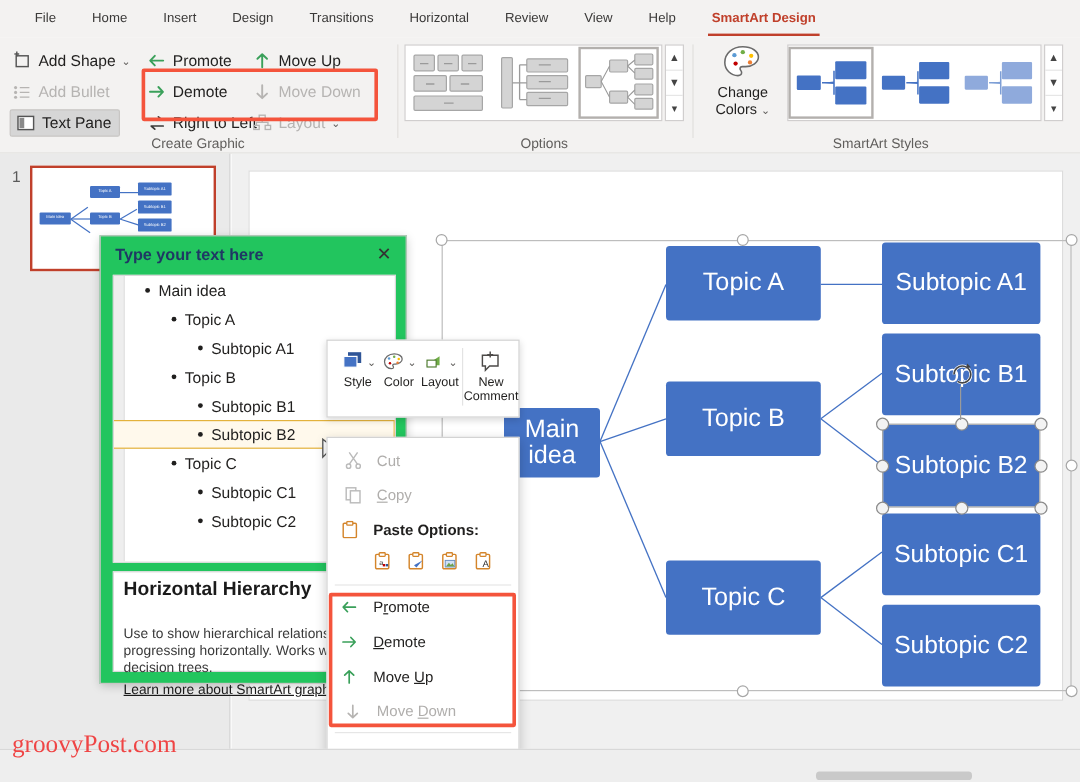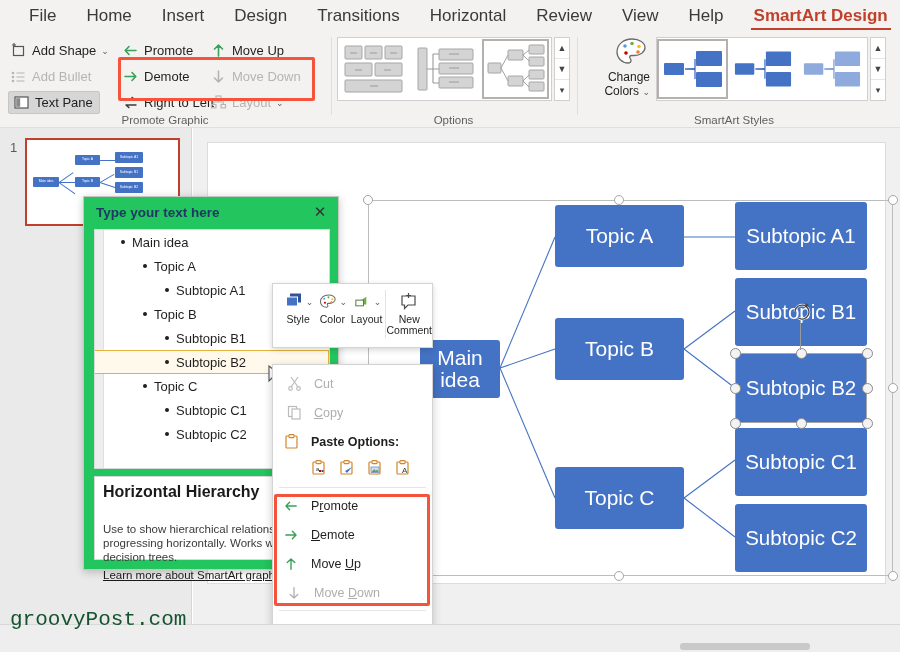--- a/index.html
+++ b/index.html
@@ -11,21 +11,21 @@
   }
   #app { position: relative; width: 900px; height: 652px; background:#ffffff; }
 
   
   .tabbar {
     position:absolute; left:0; top:0; width:900px; height:31px;
     background:#f3f2f1; display:flex; align-items:center;
     padding-left:14px; gap:0px;
   }
   .tab {
-    font-size:17px; color:#3b3a39; padding:0 15px; height:31px;
+    font-size:11px; color:#3b3a39; padding:0 15px; height:31px;
     line-height:31px; white-space:nowrap; position:relative;
   }
   .tab.active { color:#c0402b; font-weight:bold; }
   .tab.active::after {
     content:""; position:absolute; left:12px; right:12px; bottom:1px;
     height:2.5px; background:#c0402b;
   }
 
   
   .ribbon {
@@ -213,21 +213,21 @@
   .paste-row { display:flex; gap:12px; padding-left:38px; height:28px; align-items:center; }
   u { text-decoration:underline; }
 
   
   .footer {
     position:absolute; left:0; top:624px; width:900px; height:28px;
     background:#eeeeee; border-top:1px solid #d8d8d8;
   }
   .watermark {
     position:absolute; left:10px; top:608px;
-    font-family:Liberation Mono, monospace; font-size:21px; color:#14532d;
+    font-family:Liberation Serif, serif; font-size:21px; color:#ef4444;
   }
   .bottom-scroll {
     position:absolute; left:680px; top:643px; width:130px; height:7px;
     background:#c9c9c9; border-radius:3px;
   }
 </style>
 </head>
 <body>
 
 <div id="app">
@@ -334,21 +334,21 @@
               <rect x="6" y="2" width="5" height="3.4" fill="none" stroke="#b6b4b2" stroke-width="1.1"></rect>
               <rect x="1.5" y="10.5" width="4.5" height="3.4" fill="none" stroke="#b6b4b2" stroke-width="1.1"></rect>
               <rect x="11" y="10.5" width="4.5" height="3.4" fill="none" stroke="#b6b4b2" stroke-width="1.1"></rect>
               <path d="M8.5 5.4v2.6M3.7 10.5V8h9.6v2.5" stroke="#b6b4b2" stroke-width="1.1" fill="none"></path>
             </svg>
         </span>
         <span>Layout</span>
         <span class="chev">⌄</span>
       </div>
 
-      <div class="rgroup-label">Promote Graphic</div>
+      <div class="rgroup-label">Create Graphic</div>
     </div>
 
     <div class="rsep" style="left:331px;"></div>
 
     <div class="rgroup" style="left:332px; width:243px;">
       <div class="gallery" style="left:5px; top:6px; width:215px; height:64px;">
         <div class="gal-item" style="width:72px;">
           <svg width="62" height="52" viewBox="0 0 62 52">
             <g fill="#d4d4d4" stroke="#a6a6a6" stroke-width="1">
               <rect x="2" y="3" width="17" height="13" rx="1"></rect>
@@ -398,21 +398,21 @@
         <div>▲</div>
         <div>▼</div>
         <div>▾</div>
       </div>
       <div class="rgroup-label">Options</div>
     </div>
 
     <div class="rsep" style="left:577px;"></div>
 
     <div class="rgroup" style="left:578px; width:312px;">
-      <div class="changecolors" style="left:10px; top:6px; width:62px;align-items:flex-end;">
+      <div class="changecolors" style="left:10px; top:6px; width:62px;">
         <span>
           <svg width="36" height="30" viewBox="0 0 36 30">
             <path d="M18 2C9 2 3 8 3 15c0 6 5 11 11 11 2 0 3-1 3-2.5 0-1.6-1.3-2-1.3-3.2 0-1 .9-1.8 2-1.8h2.6C26 18.5 31 15 31 10.5 31 5.7 25.5 2 18 2z" fill="#fff" stroke="#6b6b6b" stroke-width="1.3"></path>
             <circle cx="11" cy="9" r="1.8" fill="#5b9bd5"></circle>
             <circle cx="18" cy="6.5" r="1.8" fill="#70ad47"></circle>
             <circle cx="25" cy="9.5" r="1.8" fill="#ffc000"></circle>
             <circle cx="24" cy="15" r="1.8" fill="#ed7d31"></circle>
             <circle cx="12" cy="16" r="1.8" fill="#c00000"></circle>
           </svg>
         </span>

